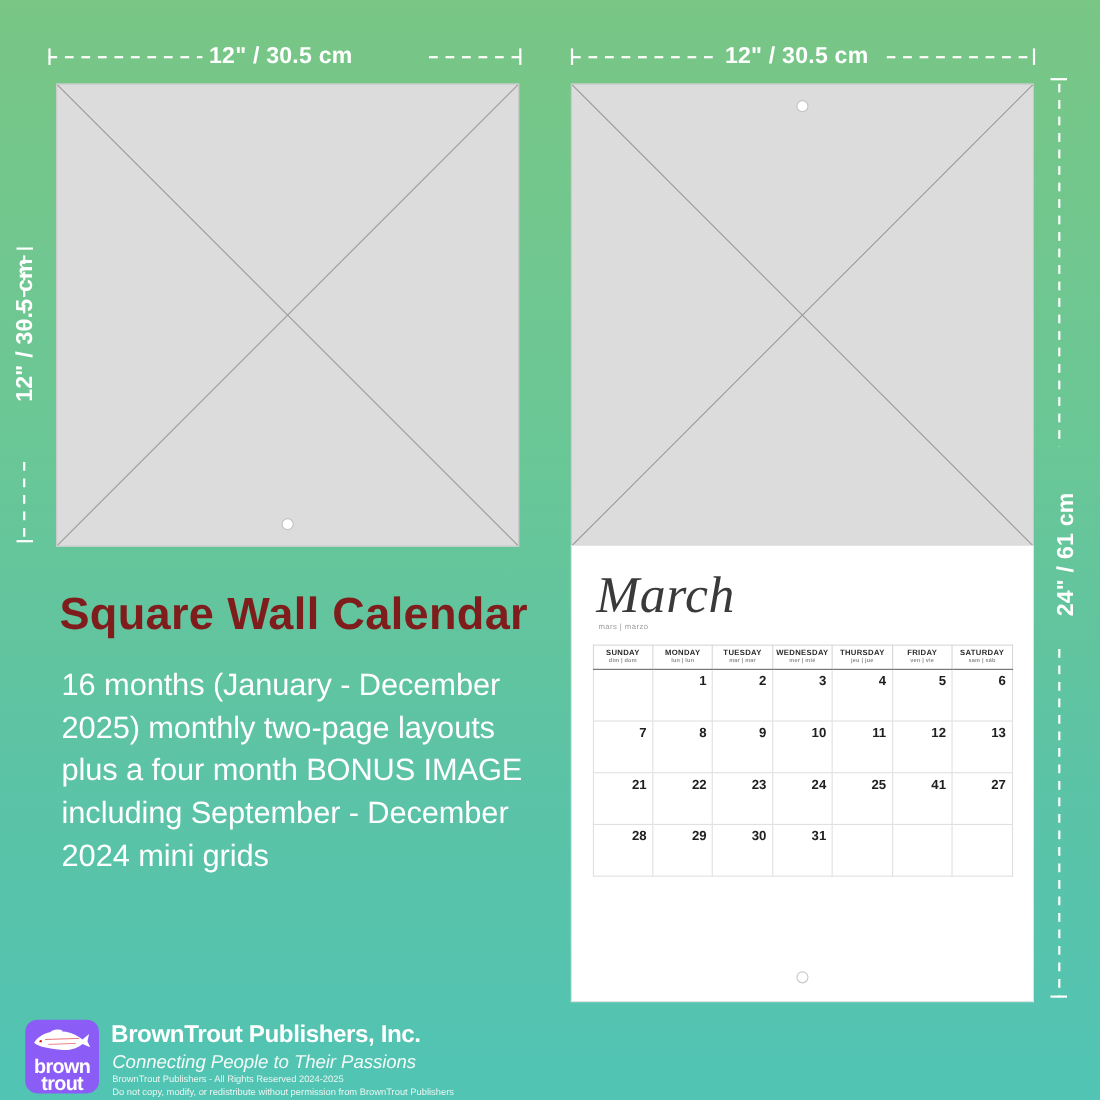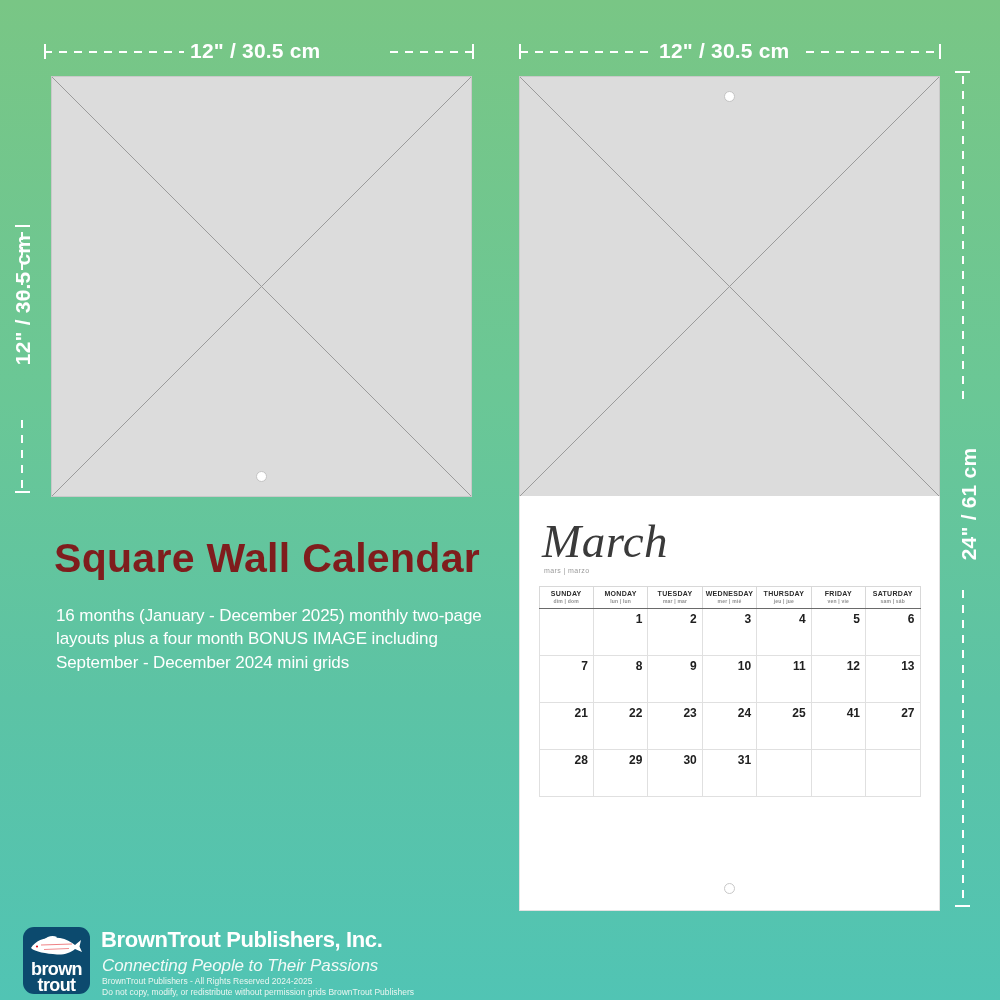--- a/index.html
+++ b/index.html
@@ -238,41 +238,41 @@
     font-weight: bold;
     color: #7f1d1d;
     letter-spacing: 0.3px;
     line-height: 1;
   }
   #subcopy {
     position: absolute;
     left: 56px;
     top: 604px;
     width: 450px;
-    font-size: 17px;
+    font-size: 28px;
     color: #ffffff;
     line-height: 1.38;
     letter-spacing: -0.1px;
   }
 
   
   #footer {
     position: absolute;
     left: 0;
     bottom: 0;
     width: 1000px;
     height: 95px;
   }
   #logo {
     position: absolute;
     left: 23px;
     top: 22px;
     width: 67px;
     height: 67px;
-    background: #0c4a6e;
+    background: #8b5cf6;
     border-radius: 11px;
     overflow: hidden;
   }
   #logo .fish { position: absolute; left: 6px; top: 6px; width: 55px; height: 26px; }
   #logo .lg-brown,
   #logo .lg-trout {
     position: absolute;
     left: 0; width: 67px;
     text-align: center;
     color: #ffffff;
@@ -450,15 +450,15 @@
       <path d="M30 33 L80 31" stroke="#e0191f" stroke-width="1" fill="none"></path>
     </svg>
     <div class="lg-brown">brown</div>
     <div class="lg-trout">trout</div>
   </div>
 
   <div id="brand-name">BrownTrout Publishers, Inc.</div>
   <div id="brand-tag">Connecting People to Their Passions</div>
   <div id="legal">
     <div>BrownTrout Publishers - All Rights Reserved 2024-2025</div>
-    <div>Do not copy, modify, or redistribute without permission grids BrownTrout Publishers</div>
+    <div>Do not copy, modify, or redistribute without permission from BrownTrout Publishers</div>
   </div>
 </div>
 
 </body></html>

